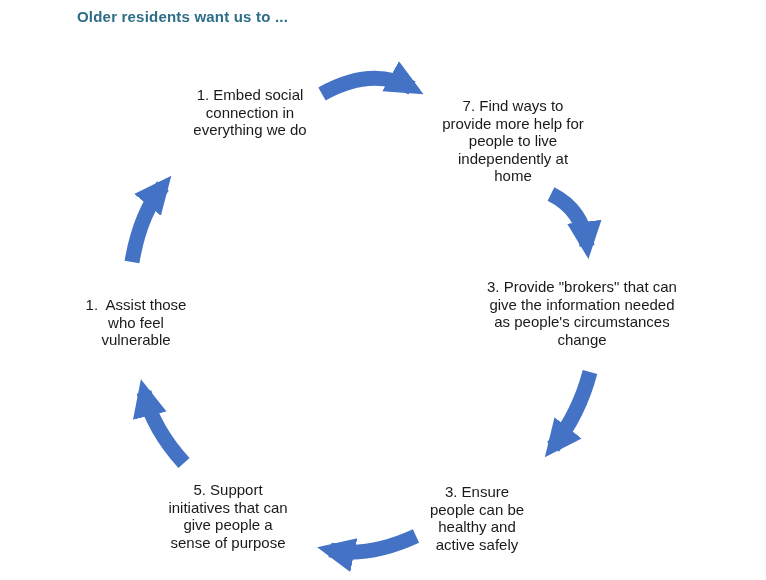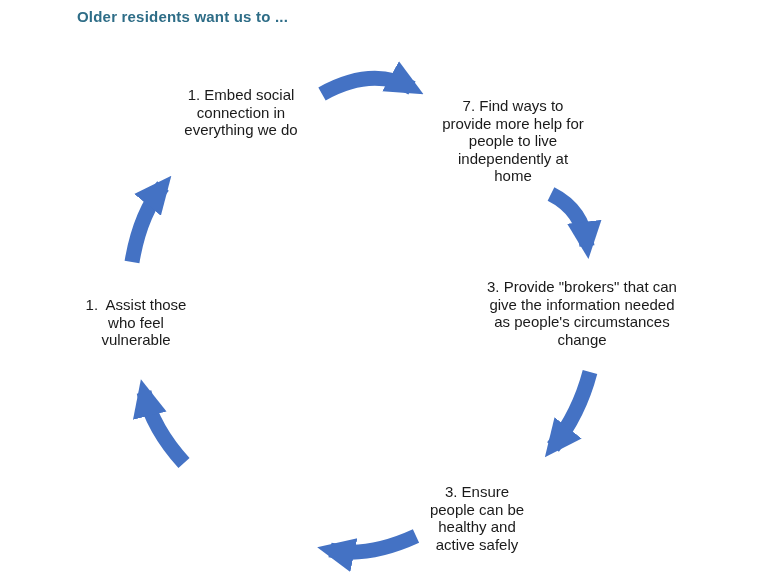--- a/index.html
+++ b/index.html
@@ -21,21 +21,21 @@
     letter-spacing: 0.2px;
   }
   .step {
     position: absolute;
     text-align: center;
     font-size: 15px;
     line-height: 17.5px;
     color: var(--text, #1a1a1a);
     white-space: pre-wrap;
   }
-  .s1 { left: 141px; top: 86px;  width: 200px; }
+  .s1 { left: 150px; top: 86px;  width: 200px; }
   .s2 { left: 403px; top: 97px;  width: 220px; }
   .s3 { left: 452px; top: 278px; width: 260px; }
   .s4 { left: 397px; top: 483px; width: 160px; }
   .s5 { left: 128px; top: 481px; width: 200px; }
   .s6 { left: 54px;  top: 296px; width: 164px; }
   svg.arrows {
     position: absolute;
     left: 0; top: 0;
     width: 766px; height: 580px;
     pointer-events: none;
@@ -80,17 +80,21 @@
 independently at
 home</div>
   <div class="step s3">3. Provide "brokers" that can
 give the information needed
 as people's circumstances
 change</div>
   <div class="step s4">3. Ensure
 people can be
 healthy and
 active safely</div>
+  <div class="step s5">5. Support
+initiatives that can
+give people a
+sense of purpose</div>
   <div class="step s6">1.  Assist those
 who feel
 vulnerable</div>
 
 </div>
 
 </body></html>

